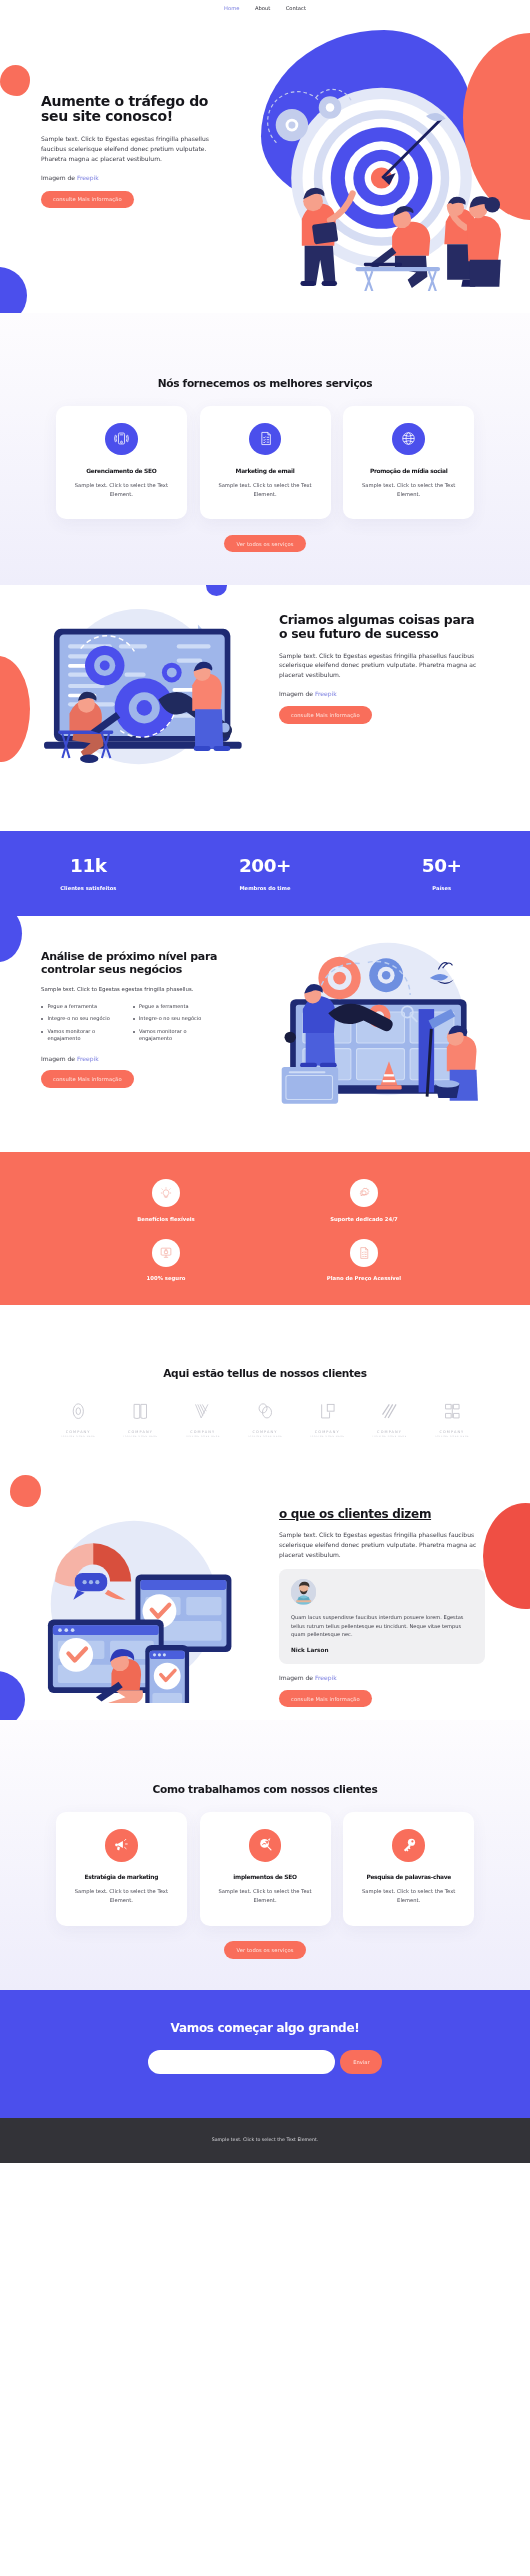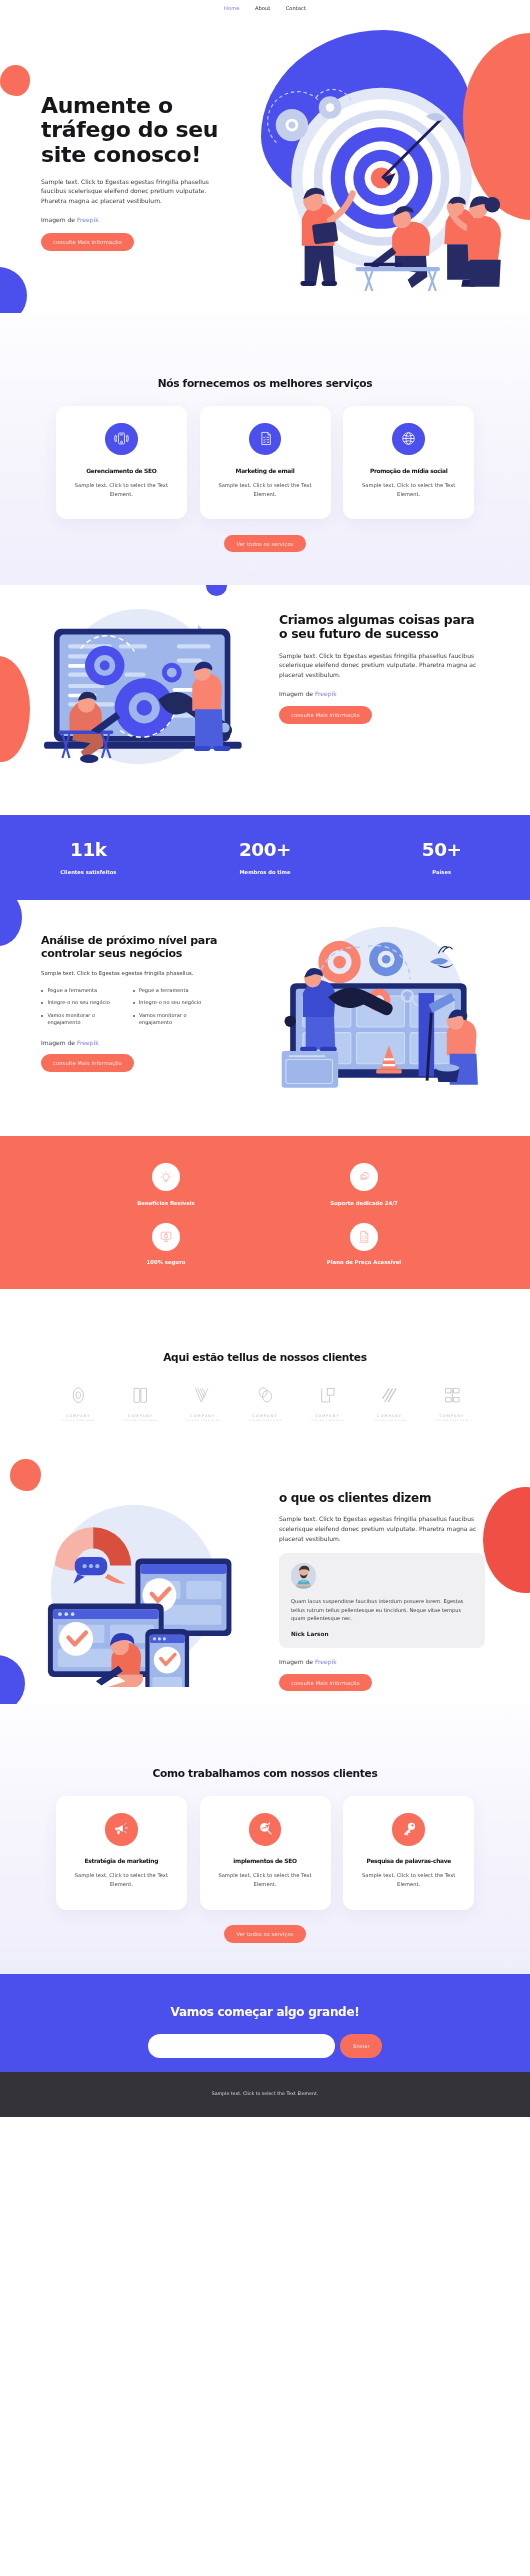--- a/index.html
+++ b/index.html
@@ -46,21 +46,21 @@
   .hero .blob-coral-l {
     width:30px; height:31px; background:#f96e5b;
     border-radius:52% 48% 43% 57% / 55% 48% 52% 45%;
     left:0px; top:49px;
   }
   .hero .blob-blue-l {
     width:57px; height:57px; background:#4b4fec; border-radius:50%;
     left:-30px; top:251px;
   }
   .hero-text { position:absolute; left:41px; top:78px; width:189px; z-index:10; }
-  .hero-text h1 { font-size:22px; line-height:1.12; color:#16161b; }
+  .hero-text h1 { font-size:14px; line-height:1.12; color:#16161b; }
   .hero-text .body-txt { margin-top:9.2px; }
   .hero-art { position:absolute; left:251px; top:42px; width:254px; height:233px; z-index:8; }
 
   
   .services { background:linear-gradient(180deg,#fdfcfe 0%,#efeefb 100%); padding:28px 0 32.5px; }
   .sec-title { text-align:center; font-size:10.6px; color:#16161b;margin-top:36px; }
   .cards { display:flex; justify-content:center; gap:12.7px; margin-top:17px; }
   .card {
     width:131px; background:#fff; border-radius:10px; padding:17px 12.7px 21px;
     text-align:center; box-shadow:0 4.2px 15.5px rgba(60,60,120,.06);
@@ -85,21 +85,21 @@
   .future .blob-blue-dot {
     width:21px; height:21px; background:#4b4fec; border-radius:50%;
     left:206px; top:-10px;
   }
   .future-art { position:absolute; left:12.7px; top:17.7px; width:247px; height:180px; z-index:6; }
   .future-text { position:absolute; left:279px; top:28px; width:201px; z-index:10; }
   .future-text h2 { font-size:12.4px; line-height:1.18; color:#16161b; }
   .future-text .body-txt { margin-top:8.5px; }
 
   
-  .stats { background:#4b4fec; padding:24px 0 25.4px; display:flex; }
+  .stats { background:#4b4fec; padding:24px 0 25.4px; display:flex;margin-top:16px; }
   .stat { flex:1; text-align:center; color:#fff; }
   .stat .num { font-size:18.4px; font-weight:800; letter-spacing:-0.4px; }
   .stat .lbl { font-size:5.2px; margin-top:9.2px; font-weight:700; }
 
   
   .analytics { background:#fff; height:236px; }
   .analytics .blob-blue {
     width:49px; height:57px; background:#4b4fec;
     border-radius:50% 50% 48% 52% / 55% 50% 50% 45%;
     left:-27px; top:-11.3px;
@@ -149,37 +149,37 @@
   .testi .blob-coral-r {
     width:85px; height:106px; background:#ef4f44;
     border-radius:50%; left:483px; top:37px;
   }
   .testi .blob-blue-bl {
     width:57px; height:57px; background:#4b4fec; border-radius:50%;
     left:-32.5px; top:205px;
   }
   .testi-art { position:absolute; left:7px; top:25px; width:247px; height:212px; z-index:6; }
   .testi-text { position:absolute; left:279px; top:41px; width:206px; z-index:10; }
-  .testi-text h2 { font-size:12px; line-height:1.18; color:#16161b; }
+  .testi-text h2 { font-size:12px; line-height:1.18; color:#16161b;text-decoration:underline; }
   .testi-text .body-txt { margin-top:8.5px; }
   .quote-card {
     background:#f0f0f2; border-radius:7.8px; padding:10px 12px 11.3px; margin-top:10px;
   }
   .avatar {
     width:25.4px; height:25.4px; border-radius:50%; overflow:hidden;
     background:#d6dae6; margin-bottom:7.8px;
   }
   .quote-card p { font-size:5.1px; line-height:1.75; color:#3a3a44; }
   .quote-card .who { font-size:5.7px; font-weight:800; color:#16161b; margin-top:7.8px; }
 
   
   .process { background:linear-gradient(180deg,#fdfcfe 0%,#eeedfb 100%); padding:27px 0 31px; }
 
   
-  .cta { background:#4b4fec; padding:31px 0 14px; text-align:center; }
+  .cta { background:#4b4fec; padding:31px 0 44px; text-align:center; }
   .cta h2 { color:#fff; font-size:12px; }
   .cta-form { margin-top:15.5px; display:flex; justify-content:center; gap:5.7px; align-items:center; }
   .cta-form input {
     width:187px; height:24px; border-radius:14px; border:none; outline:none;
     background:#fff; padding:0 11.3px; font-size:5.7px; font-family:inherit;
   }
   .cta-form button {
     background:#f96e5b; color:#ffe7e2; border:none; cursor:pointer;
     font-family:inherit; font-size:5.2px; height:24px; padding:0 12.7px; border-radius:14px;
   }

